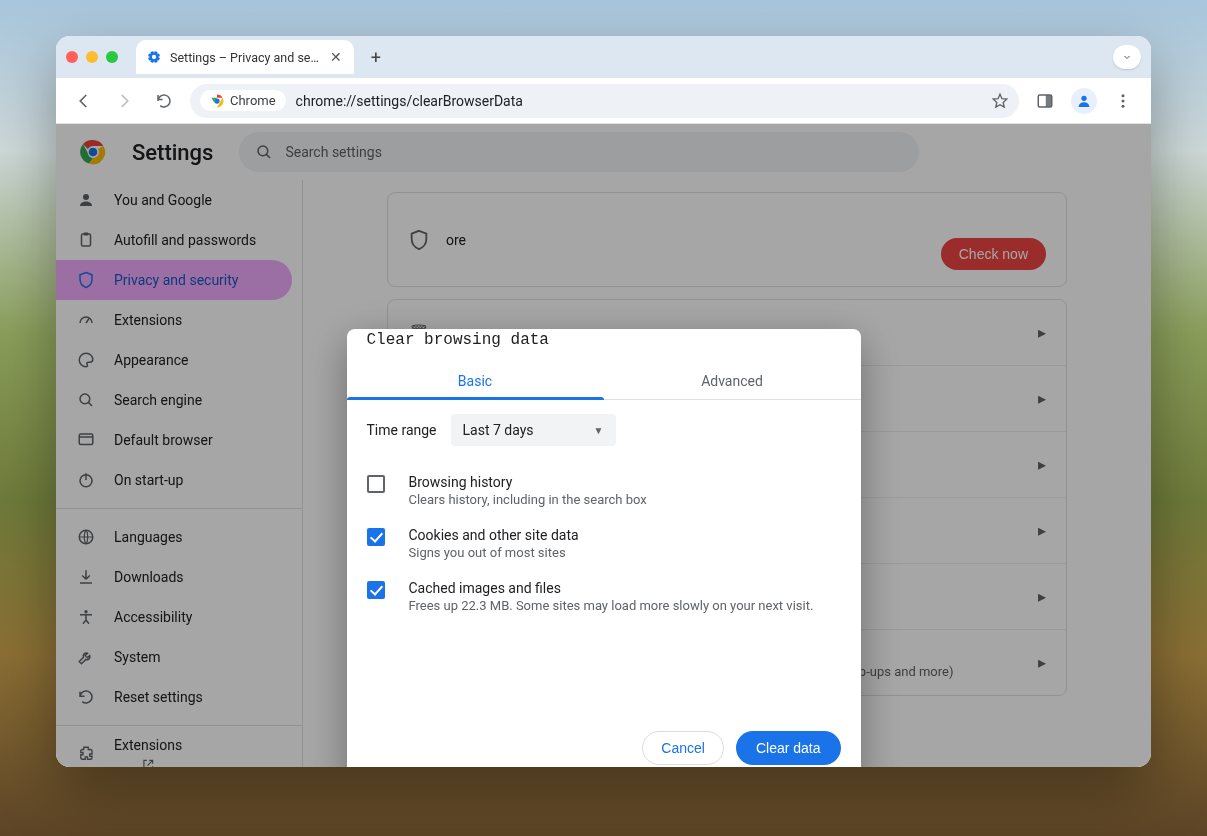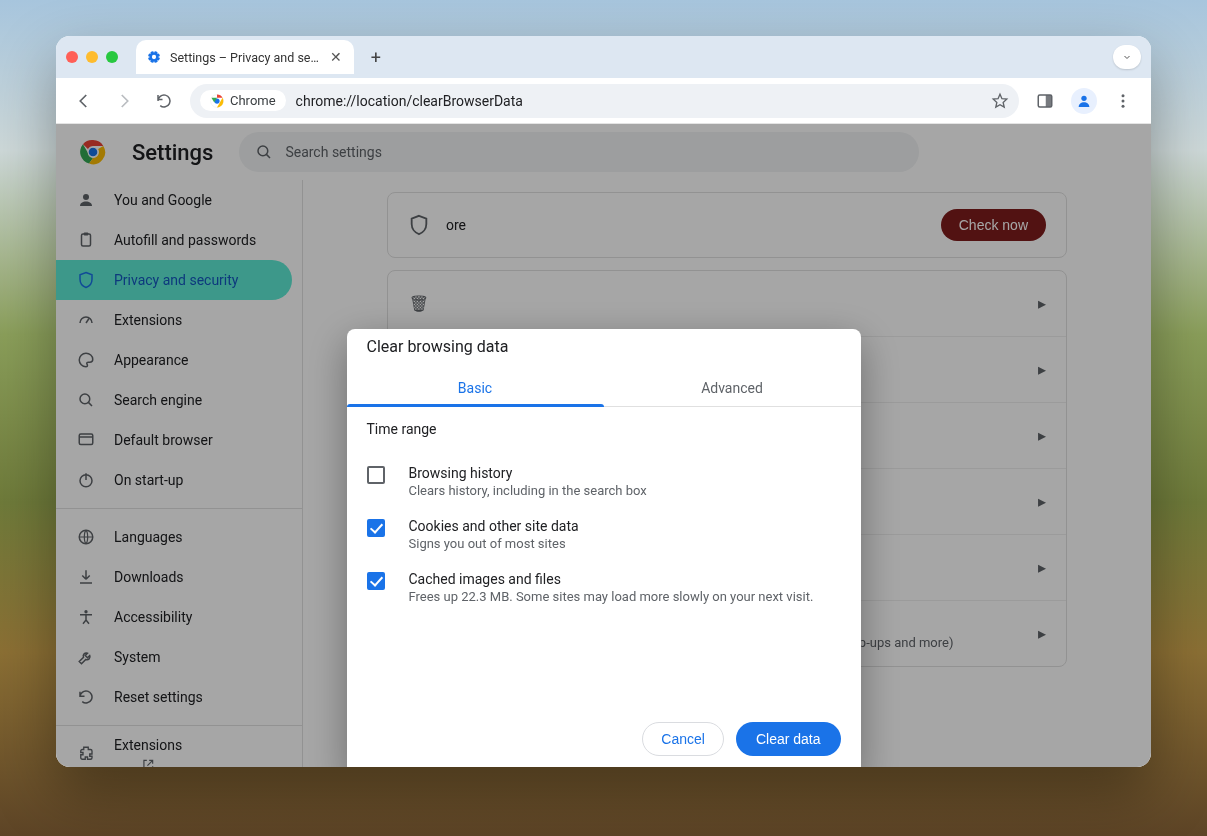--- a/index.html
+++ b/index.html
@@ -40,49 +40,49 @@
   .avatar { width:26px; height:26px; border-radius:50%; background:#e8f0fe; display:flex; align-items:center; justify-content:center;}
 
   
   .content { flex:1; position:relative; background:#fff; }
   .content-body { position:absolute; inset:0; display:flex; }
   .overlay { position:absolute; inset:0; background:rgba(0,0,0,.35); z-index:10; }
 
   .sidebar { width:247px; border-right:1px solid #e0e0e0; overflow-y:auto; padding-bottom:24px; position:relative; }
   .sidebar::-webkit-scrollbar{width:10px;} .sidebar::-webkit-scrollbar-thumb{background:#c2c6cc;border-radius:5px;}
   .nav-item { display:flex; align-items:center; gap:18px; height:40px; padding:0 20px; font-size:14px; color:#202124; border-radius:0 20px 20px 0; margin-right:10px;}
-  .nav-item.active { background:#5eead4; color:#1558c0; }
+  .nav-item.active { background:#f0abfc; color:#1558c0; }
   .nav-item.active .nicon{ color:#1a73e8;}
   .nicon { width:20px; display:flex; justify-content:center; color:#5f6368;}
   .nav-divider { height:1px; background:#e0e0e0; margin:8px 0;}
   .ext-ic { display:inline-flex; gap:5px; align-items:center;flex-direction:column;}
 
   .main { flex:1; overflow-y:auto; position:relative; }
   .topbar { height:56px; display:flex; align-items:center; gap:26px; padding:0 24px; }
   .chrome-logo { width:26px; height:26px; }
   .topbar h1 { font-size:22px; font-weight:500; color:#202124;}
   .search-settings { flex:1; max-width:680px; height:40px; background:#f1f3f4; border-radius:20px; display:flex; align-items:center; padding:0 16px; gap:12px; color:#5f6368; font-size:14px;}
 
   .card { width:680px; margin:12px auto; border:1px solid #e0e0e0; border-radius:8px; }
   .card-row { display:flex; align-items:center; padding:16px 20px; gap:16px; }
   .card-row.clickable { justify-content:space-between; }
   .card-row + .card-row { border-top:1px solid #eee;}
   .row-icon { width:22px; color:#5f6368; display:flex; justify-content:center;}
   .row-text .t { font-size:14px; color:#202124;}
   .row-text .s { font-size:13px; color:#5f6368; margin-top:2px;}
   .arrow { color:#5f6368;}
-  .checknow { background:#7f1d1d; color:#fff; border:none; border-radius:18px; font-size:14px; padding:8px 18px;}
+  .checknow { background:#ef4444; color:#fff; border:none; border-radius:18px; font-size:14px; padding:8px 18px;margin-top:29px;}
   .safety-row { display:flex; align-items:center; justify-content:space-between;}
   .safety-left { display:flex; gap:16px; align-items:center;}
 
   
   .dialog { position:absolute; z-index:20; left:50%; top:205px; transform:translateX(-50%);
     width:514px; background:#fff; border-radius:8px; box-shadow:0 12px 40px rgba(0,0,0,.35);
     display:flex; flex-direction:column; }
-  .dialog h2 { font-size:16px; font-weight:400; color:#202124; padding:8px 20px 14px;}
+  .dialog h2 { font-size:16px; font-weight:400; color:#202124; padding:2px 20px 14px;font-family:Liberation Mono, monospace;}
   .tabs { display:flex; border-bottom:1px solid #e0e0e0;}
   .tab-btn { flex:1; text-align:center; padding:10px 0; font-size:14px; color:#5f6368; position:relative;}
   .tab-btn.active { color:#1a73e8;}
   .tab-btn.active::after{content:""; position:absolute; left:0; right:0; bottom:-1px; height:3px; background:#1a73e8; border-radius:3px 3px 0 0;}
   .dlg-body { padding:14px 20px 0;}
   .timerow { display:flex; align-items:center; gap:14px; margin-bottom:18px;}
   .timerow .lbl{ font-size:14px; color:#202124;}
   .select { background:#f1f3f4; border-radius:4px; padding:8px 12px; font-size:14px; color:#202124; display:flex; align-items:center; gap:60px;}
   .select .tri{ color:#5f6368; font-size:10px;}
   .checkrow { display:flex; gap:24px; padding:10px 0;}
@@ -157,21 +157,21 @@
       <div class="chip">
         <svg width="14" height="14" viewBox="0 0 48 48">
             <circle cx="24" cy="24" r="22" fill="#fff" stroke="#ddd"></circle>
             <circle cx="24" cy="24" r="9" fill="#1a73e8"></circle>
             <path d="M24 2a22 22 0 0 1 19 11H24z" fill="#ea4335"></path>
             <path d="M5 13l9.5 16.5L24 13z" fill="#34a853"></path>
             <path d="M43 13L24 46a22 22 0 0 0 19-33z" fill="#fbbc05"></path>
           </svg>
         <span>Chrome</span>
       </div>
-      <span class="url">chrome://location/clearBrowserData</span>
+      <span class="url">chrome://settings/clearBrowserData</span>
       <span class="star">
         <svg width="18" height="18" viewBox="0 0 24 24">
             <path d="M12 3l2.6 5.9 6.4.6-4.8 4.4 1.4 6.3L12 17l-5.6 3.2 1.4-6.3L3 9.5l6.4-.6z" fill="none" stroke="#5f6368" stroke-width="1.8"></path>
           </svg>
       </span>
     </div>
     <div class="tbtn">
         <svg width="18" height="18" viewBox="0 0 24 24">
           <rect x="3" y="4" width="18" height="16" rx="2" fill="none" stroke="#5f6368" stroke-width="2"></rect>
           <rect x="13" y="4" width="8" height="16" fill="#5f6368" opacity=".85"></rect>
@@ -441,20 +441,24 @@
 
     <div class="dialog">
       <h2>Clear browsing data</h2>
       <div class="tabs">
         <div class="tab-btn active">Basic</div>
         <div class="tab-btn">Advanced</div>
       </div>
       <div class="dlg-body">
         <div class="timerow">
           <span class="lbl">Time range</span>
+          <div class="select">
+            <span>Last 7 days</span>
+            <span class="tri">▼</span>
+          </div>
         </div>
         <div class="checkrow">
           <div class="cbx"></div>
           <div class="ct">
               <div class="h">Browsing history</div>
               <div class="d">Clears history, including in the search box</div>
             </div>
         </div>
         <div class="checkrow">
           <div class="cbx checked"></div>

